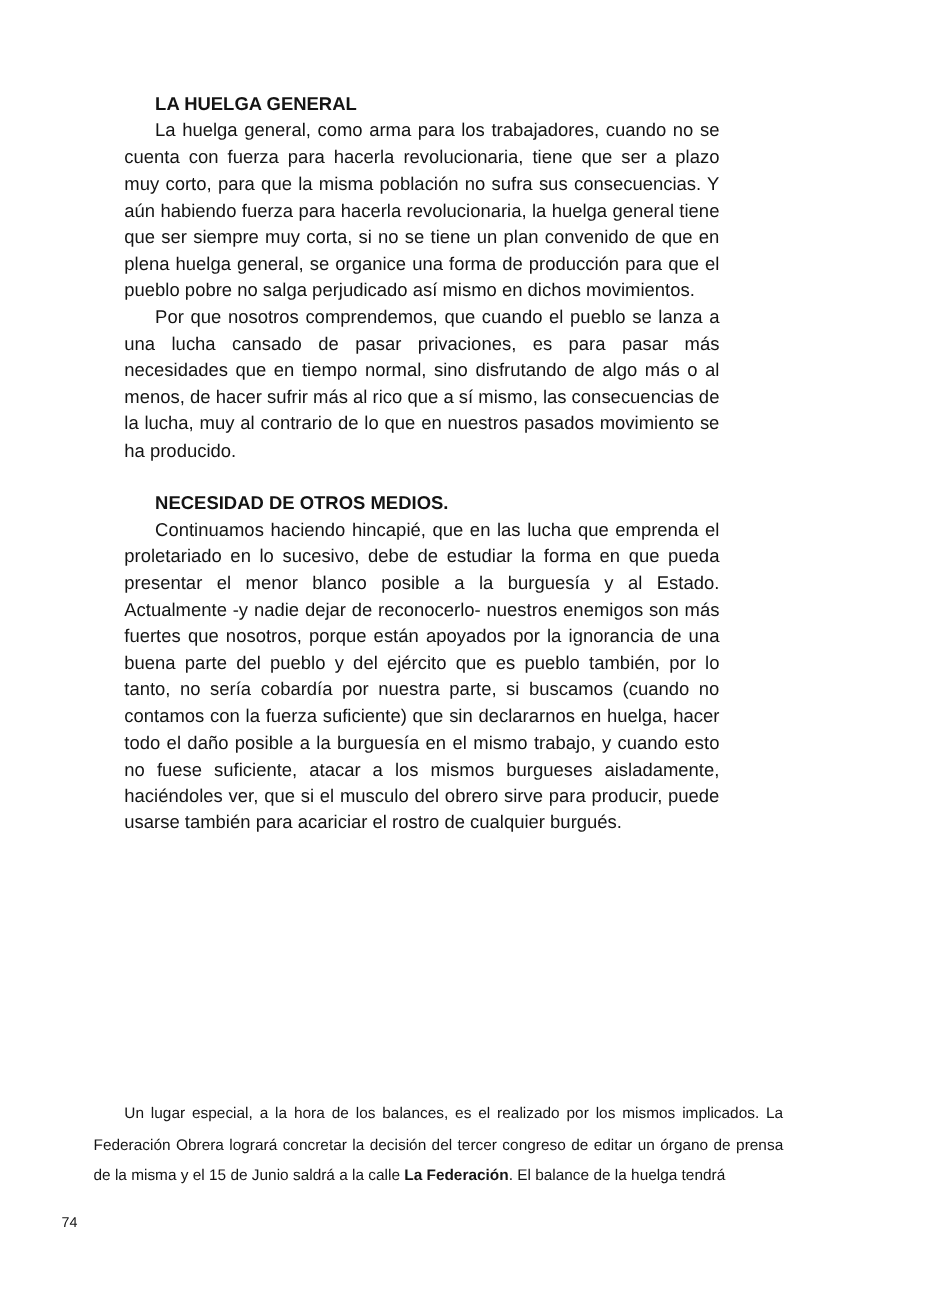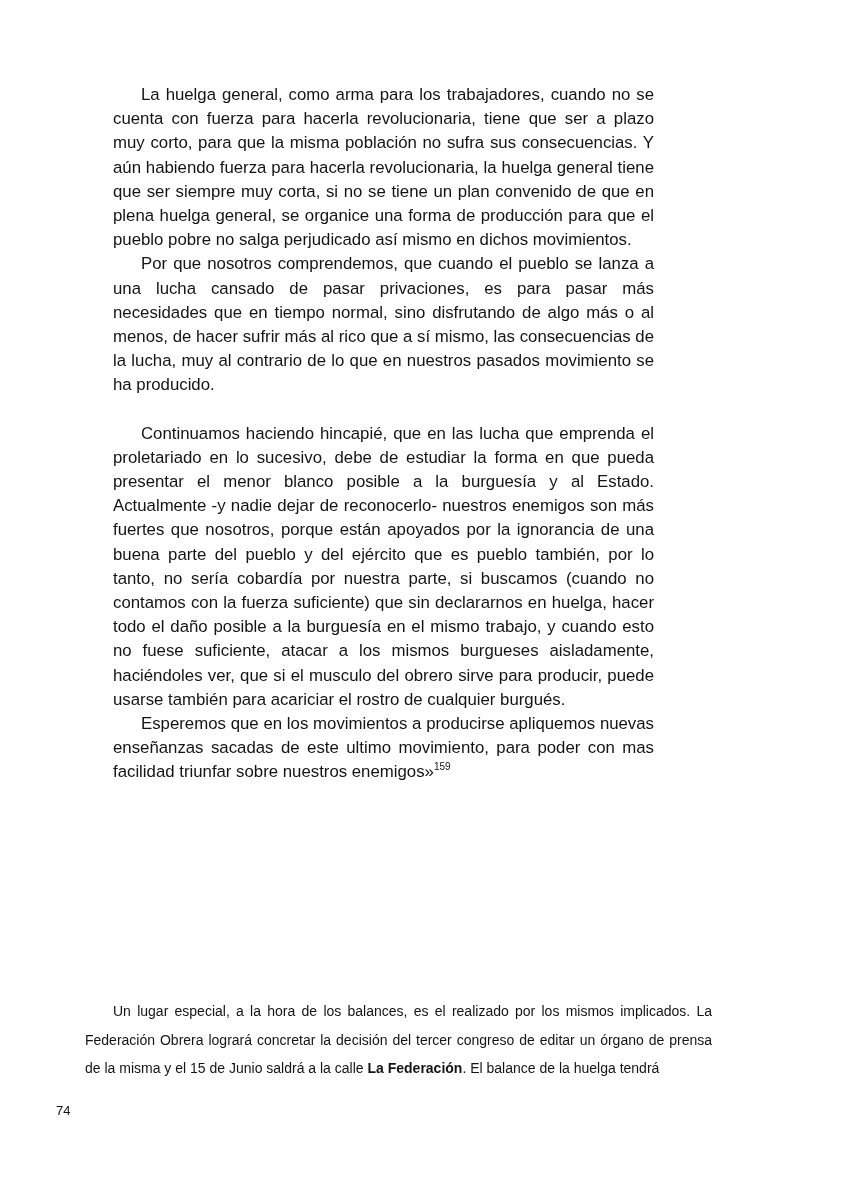--- a/index.html
+++ b/index.html
@@ -68,27 +68,28 @@
   }
 </style>
 </head>
 <body>
 
 <div class="page">
 
   <div class="quote-block">
 
     <div class="section">
+      <p class="quote-heading">LA HUELGA GENERAL</p>
       <p>La huelga general, como arma para los trabajadores, cuando no se cuenta con  fuerza para hacerla revolucionaria, tiene que ser a plazo muy corto, para que la misma población no sufra sus consecuencias. Y aún habiendo fuerza para hacerla revolucionaria, la huelga general tiene que ser siempre muy corta, si no se tiene un plan convenido de que en plena huelga general, se organice una forma de producción para que el pueblo pobre no salga perjudicado así mismo en dichos movimientos.</p>
       <p>Por que nosotros comprendemos, que cuando el pueblo se lanza a una lucha cansado de pasar privaciones, es para pasar más necesidades que en tiempo normal, sino disfrutando de algo más o al menos, de hacer sufrir más al rico que a sí mismo, las consecuencias de la lucha, muy al contrario de lo que en nuestros pasados movimiento se ha producido.</p>
     </div>
 
     <div class="section">
+      <p class="quote-heading">NECESIDAD DE OTROS MEDIOS.</p>
       <p>Continuamos haciendo hincapié, que en las lucha que emprenda el proletariado en lo sucesivo, debe de estudiar la forma en que pueda presentar el menor blanco posible a la burguesía y al Estado. Actualmente -y nadie dejar de reconocerlo- nuestros enemigos son más fuertes que nosotros, porque están apoyados por la ignorancia de una buena parte del pueblo y del ejército que es pueblo también, por lo tanto, no sería cobardía por nuestra parte, si buscamos (cuando no contamos con la fuerza suficiente) que sin declararnos en huelga, hacer todo el daño posible a la burguesía en el mismo trabajo, y cuando esto no fuese suficiente, atacar a los mismos burgueses aisladamente, haciéndoles ver, que si el musculo del obrero sirve para producir, puede usarse también para acariciar el rostro de cualquier burgués.</p>
-      <p><span>Esperemos que en los movimientos a producirse apliquemos nuevas enseñanzas sacadas de este ultimo movimiento, para poder con mas facilidad triunfar sobre nuestros enemigos»</span><sup class="footnote">159</sup></p>
     </div>
 
   </div>
 
   <div class="closing-block">
     <p><span>Un lugar especial, a la hora de los balances, es el realizado por los mismos implicados. La Federación Obrera logrará concretar la decisión del tercer congreso de editar un órgano de prensa de la misma y el 15 de Junio saldrá a la calle </span><strong>La Federación</strong><span>. El balance de la huelga tendrá</span></p>
   </div>
 
   <div class="page-number">74</div>
 

